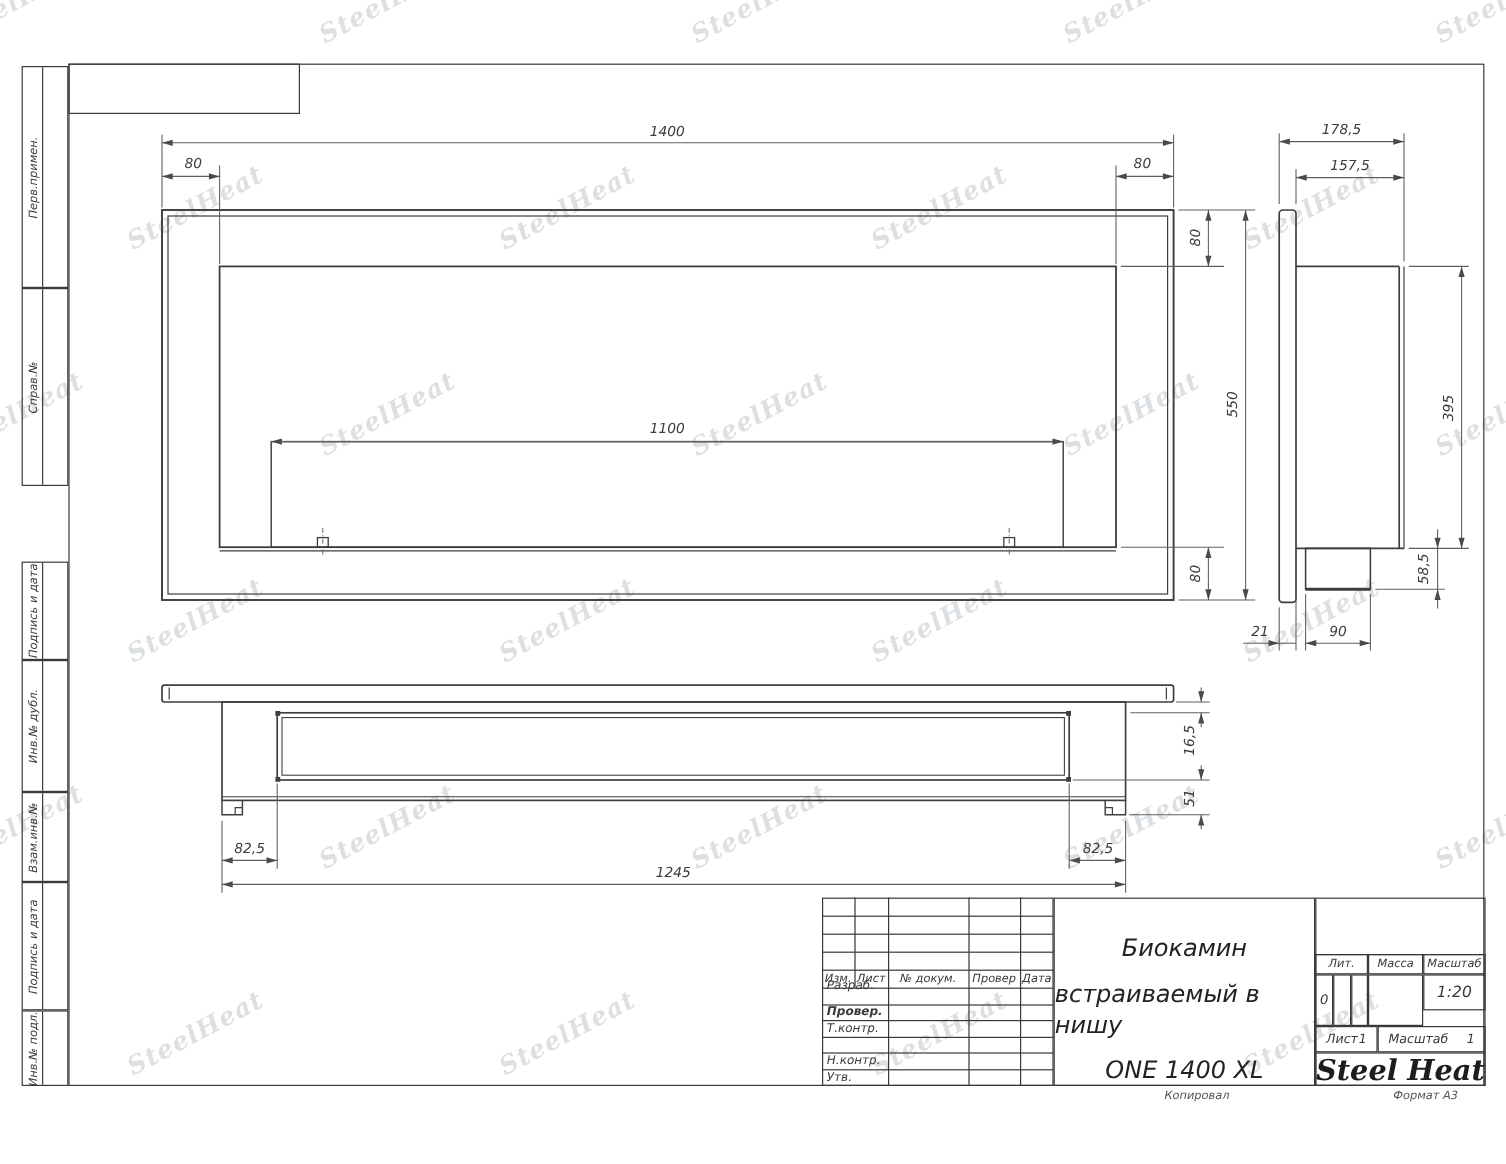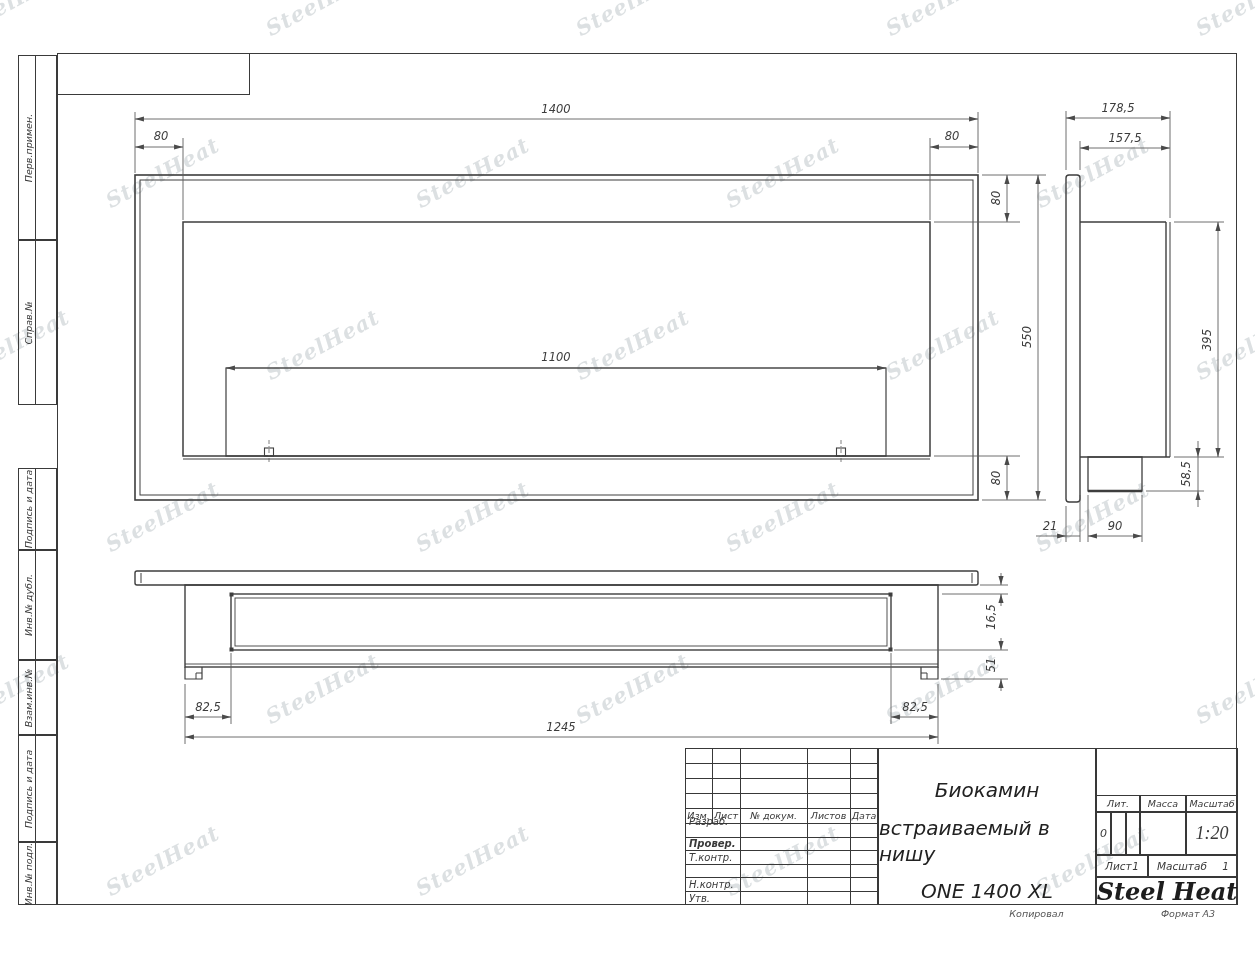--- a/index.html
+++ b/index.html
@@ -255,21 +255,21 @@
     <div class="sc" style="left:0;top:75px;width:193px;height:0;border-width:1px 0 0 0;"></div>
     <div class="sc" style="left:0;top:89px;width:193px;height:0;border-width:1px 0 0 0;"></div>
     <div class="sc" style="left:0;top:102px;width:193px;height:0;border-width:1px 0 0 0;"></div>
     <div class="sc" style="left:0;top:116px;width:193px;height:0;border-width:1px 0 0 0;"></div>
     <div class="sc" style="left:0;top:129px;width:193px;height:0;border-width:1px 0 0 0;"></div>
     <div class="sc" style="left:0;top:143px;width:193px;height:0;border-width:1px 0 0 0;"></div>
 
     <div class="lbl" style="position:absolute;left:0;top:60px;width:27px;height:15px;font-style:italic;">Изм.</div>
     <div class="lbl" style="position:absolute;left:27px;top:60px;width:28px;height:15px;font-style:italic;">Лист</div>
     <div class="lbl" style="position:absolute;left:55px;top:60px;width:67px;height:15px;font-style:italic;">№ докум.</div>
-    <div class="lbl" style="position:absolute;left:122px;top:60px;width:43px;height:15px;font-style:italic;">Листов</div>
+    <div class="lbl" style="position:absolute;left:122px;top:60px;width:43px;height:15px;font-style:italic;">Провер</div>
     <div class="lbl" style="position:absolute;left:165px;top:60px;width:28px;height:15px;font-style:italic;">Дата</div>
 
     <div class="lbl-l" style="position:absolute;left:0;top:66px;width:55px;height:14px;font-style:italic;">Разраб.</div>
     <div class="lbl-l" style="position:absolute;left:0;top:89px;width:55px;height:13px;font-style:italic;font-weight:bold;">Провер.</div>
     <div class="lbl-l" style="position:absolute;left:0;top:102px;width:55px;height:14px;font-style:italic;">Т.контр.</div>
     <div class="lbl-l" style="position:absolute;left:0;top:129px;width:55px;height:14px;font-style:italic;text-align:right;">Н.контр.</div>
     <div class="lbl-l" style="position:absolute;left:0;top:143px;width:55px;height:14px;font-style:italic;">Утв.</div>
 
     <div class="sc thick ttl" style="left:193px;top:0;width:218px;height:157px;">
       <div>Биокамин</div>
@@ -279,35 +279,35 @@
 
     <div class="sc thick" style="left:411px;top:0;width:142px;height:157px;"></div>
     <div class="sc" style="left:411px;top:47px;width:142px;height:0;border-width:1px 0 0 0;"></div>
     <div class="sc lbl" style="left:411px;top:47px;width:44px;height:17px;">Лит.</div>
     <div class="sc lbl" style="left:455px;top:47px;width:46px;height:17px;">Масса</div>
     <div class="sc lbl" style="left:501px;top:47px;width:52px;height:17px;">Масштаб</div>
     <div class="sc vcell" style="left:411px;top:64px;width:15px;height:43px;">0</div>
     <div class="sc" style="left:426px;top:64px;width:15px;height:43px;"></div>
     <div class="sc" style="left:441px;top:64px;width:14px;height:43px;"></div>
     <div class="sc" style="left:455px;top:64px;width:46px;height:43px;"></div>
-    <div class="sc vcell" style="left:501px;top:64px;width:52px;height:43px;font-size:18px;font-family:Liberation Serif, serif;">1:20</div>
+    <div class="sc vcell" style="left:501px;top:64px;width:52px;height:30px;font-size:13px;">1:20</div>
     <div class="sc shrow" style="left:411px;top:107px;width:52px;height:22px;">
       <span>Лист</span>
       <span>1</span>
     </div>
     <div class="sc shrow" style="left:463px;top:107px;width:90px;height:22px;">
       <span>Масштаб</span>
       <span>1</span>
     </div>
     <div class="sc logo" style="left:411px;top:129px;width:142px;height:28px;">
       <span>Steel</span>
       <svg width="20" height="26" viewBox="0 0 24 30">
         <path d="M12 1 C13.5 7 19.5 9.5 20 16 C20.4 22.5 16.5 27.5 12 27.5 C7.5 27.5 3.6 22.8 4 16.5 C4.3 11.5 8.2 9.2 9.6 4.6 C10.6 7.6 12.8 9 12.4 12 C14.6 10.2 12.6 5.2 12 1 Z" fill="#e2261c"></path>
         <path fill="#ffffff" opacity="0.85" d="M11 14 C12 17 15 18 14.6 21.5 C14.3 24 12.8 25.3 11.4 25.3 C13.8 21.8 9.4 19.6 11 14 Z"></path>
       </svg>
       <span>Heat</span>
     </div>
   </div>
 
-  <div class="foot" style="left:989px;top:908px;width:95px;">Копировал</div>
+  <div class="foot" style="left:950px;top:908px;width:95px;">Копировал</div>
   <div class="foot" style="left:1143px;top:908px;width:90px;">Формат А3</div>
 
 </div>
 
 </body></html>

